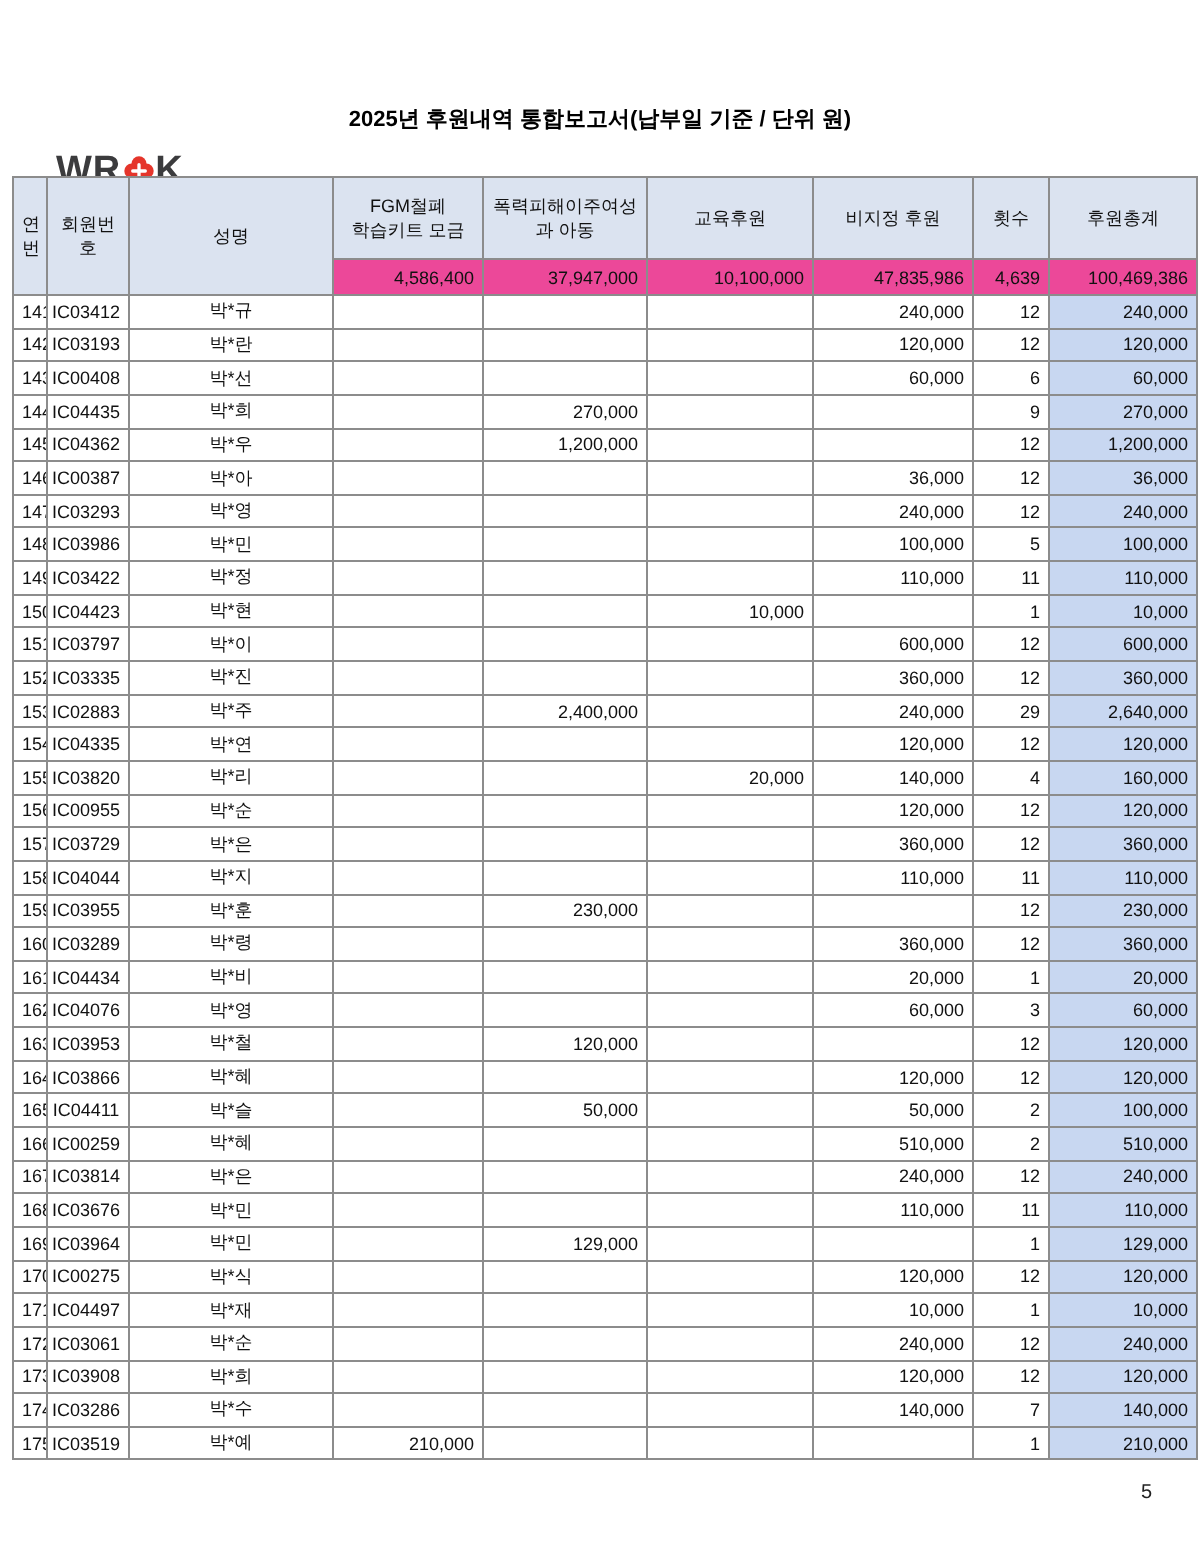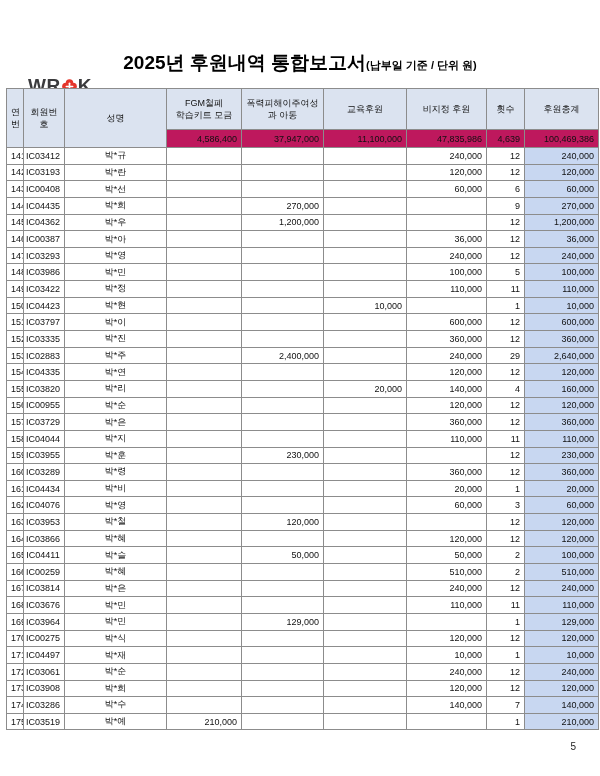--- a/index.html
+++ b/index.html
@@ -13,31 +13,31 @@
   .wordmark{display:flex;align-items:center;font-weight:800;font-size:19px;
     letter-spacing:.5px;color:#3b3b3d;line-height:1;}
   .flower{width:15px;height:15px;margin:0 1px;display:inline-block;}
   .kor-name{color:#cf2a21;font-weight:700;font-size:9.5px;letter-spacing:1.6px;
     margin-top:2px;white-space:nowrap;font-style:italic;}
   .eng-name{color:#cf2a21;font-size:5px;letter-spacing:.55px;margin-top:1px;
     white-space:nowrap;border-top:.5px solid #cf2a21;padding-top:1px;width:86px;}
   
   .title{position:absolute;left:50%;top:50px;transform:translateX(-50%);
     white-space:nowrap;font-weight:700;color:#000;}
-  .title .main{font-size:19px;}
+  .title .main{font-size:11px;}
   .title .sub{font-size:11px;}
   
   table{position:absolute;left:6px;top:88px;width:592px;
     border-collapse:collapse;table-layout:fixed;}
   th,td{border:1px solid #8c8c8c;font-weight:400;font-size:9px;
     padding:0 4px;overflow:hidden;white-space:nowrap;box-sizing:border-box;}
   table{border:1px solid #666;}
   .hdr-row th{height:41px;background:#dbe3f0;text-align:center;
     white-space:pre-line;line-height:1.35;}
-  .totals-row td{height:18px;background:#be185d;text-align:right;}
+  .totals-row td{height:18px;background:#ec4899;text-align:right;}
   .data-row td{height:16.65px;}
   .c-center{text-align:center;}
   .c-left{text-align:center;padding-left:2px;}
   .c-right{text-align:right;}
   .total-col{background:#c8d7f1;}
   
   .page-num{position:absolute;right:24px;top:741px;font-size:10px;color:#222;}
 </style>
 </head>
 <body>
@@ -92,21 +92,21 @@
       <th>폭력피해이주여성
 과 아동</th>
       <th>교육후원</th>
       <th>비지정 후원</th>
       <th>횟수</th>
       <th>후원총계</th>
     </tr>
     <tr class="totals-row">
       <td>4,586,400</td>
       <td>37,947,000</td>
-      <td>11,100,000</td>
+      <td>10,100,000</td>
       <td>47,835,986</td>
       <td>4,639</td>
       <td>100,469,386</td>
     </tr>
   </thead>
   <tbody>
       <tr class="data-row">
         <td class="c-center">141</td>
         <td class="c-left">IC03412</td>
         <td class="c-center">박*규</td>

